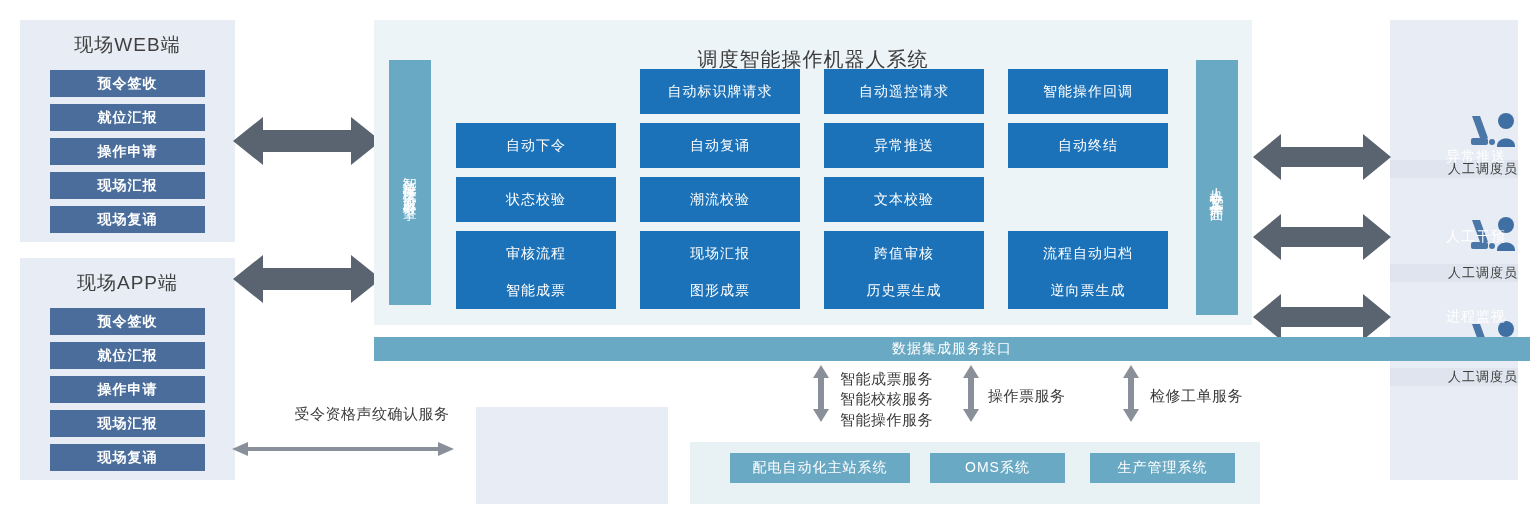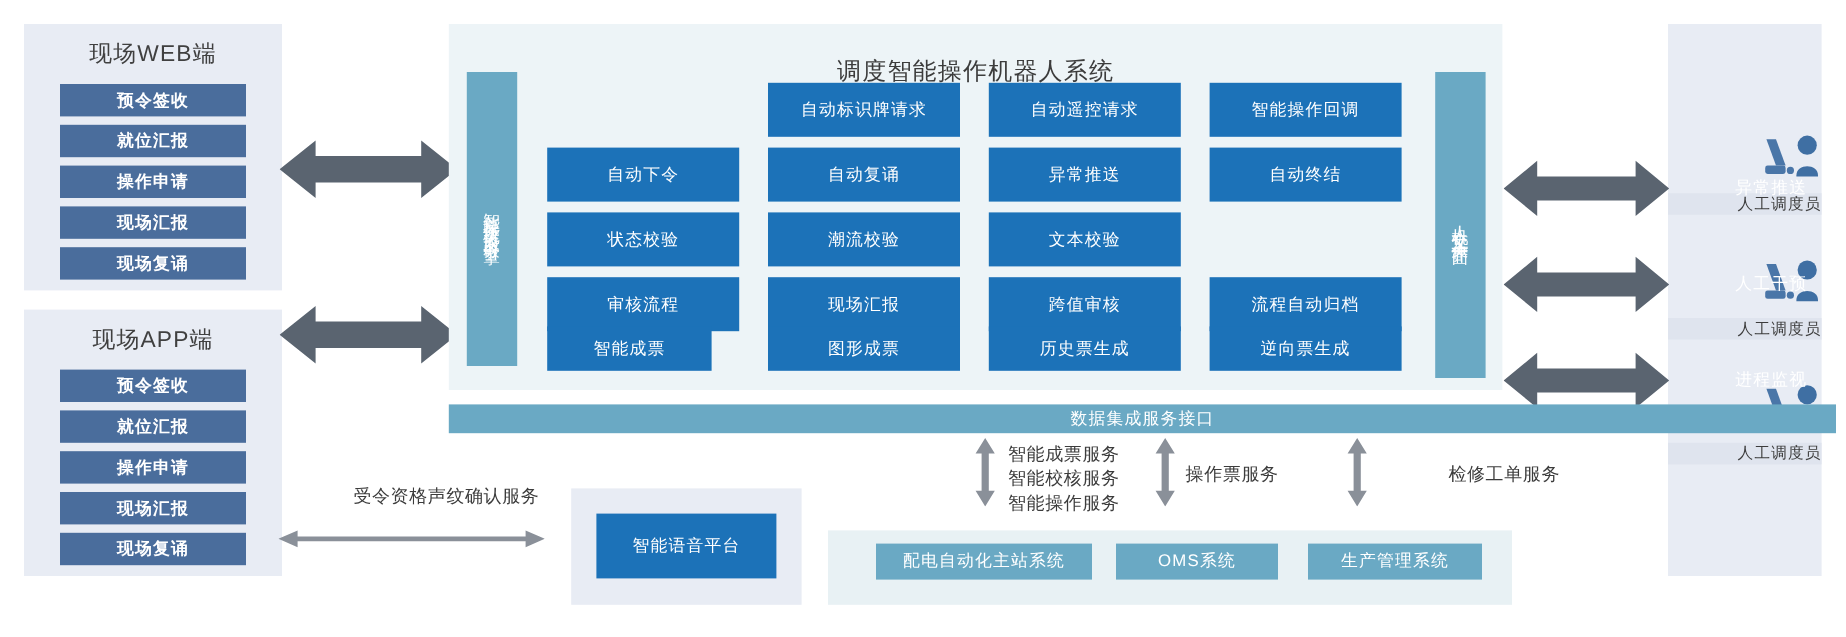--- a/index.html
+++ b/index.html
@@ -148,21 +148,21 @@
 
   <div class="tile" style="left:456px; top:177px; width:160px; height:45px;">状态校验</div>
   <div class="tile" style="left:640px; top:177px; width:160px; height:45px;">潮流校验</div>
   <div class="tile" style="left:824px; top:177px; width:160px; height:45px;">文本校验</div>
 
   <div class="tile" style="left:456px; top:231px; width:160px; height:45px;">审核流程</div>
   <div class="tile" style="left:640px; top:231px; width:160px; height:45px;">现场汇报</div>
   <div class="tile" style="left:824px; top:231px; width:160px; height:45px;">跨值审核</div>
   <div class="tile" style="left:1008px; top:231px; width:160px; height:45px;">流程自动归档</div>
 
-  <div class="tile" style="left:456px; top:272px; width:137px; height:37px;">智能成票</div>
+  <div class="tile" style="left:456px; top:272px; width:160px; height:37px;">智能成票</div>
   <div class="tile" style="left:640px; top:272px; width:160px; height:37px;">图形成票</div>
   <div class="tile" style="left:824px; top:272px; width:160px; height:37px;">历史票生成</div>
   <div class="tile" style="left:1008px; top:272px; width:160px; height:37px;">逆向票生成</div>
 
   <div class="panel" id="right-panel" style="left:1390px; top:20px; width:128px; height:460px;">
 
     <div class="operator" style="top:92px;">
       <svg width="50" height="42" viewBox="0 0 50 42">
         <path d="M4,4 L12,4 L20,26 L12,26 Z" fill="#4a76a8"></path>
         <rect x="3" y="26" width="17" height="7" rx="2" fill="#4a76a8"></rect>
@@ -222,21 +222,20 @@
   <div class="lbl" style="left:262px; top:404px; width:220px; text-align:center;">受令资格声纹确认服务</div>
 
   <div class="arrow-wrap" style="left:232px; top:438px; width:222px; height:22px;">
     <svg width="222" height="22" viewBox="0 0 222 22">
       <path d="M0,11 L16,4 L16,9 L206,9 L206,4 L222,11 L206,18 L206,13 L16,13 L16,18 Z" fill="#8a9099"></path>
     </svg>
   </div>
 
   <div class="panel" id="voice-panel" style="left:476px; top:407px; width:192px; height:97px;">
   </div>
-  <div id="voice-tile" style="left:497px; top:428px; width:150px; height:54px;">智能语音平台</div>
 
   <div class="arrow-wrap" style="left:810px; top:365px; width:22px; height:57px;">
     <svg width="22" height="57" viewBox="0 0 22 57">
       <path d="M11,0 L19,13 L14,13 L14,44 L19,44 L11,57 L3,44 L8,44 L8,13 L3,13 Z" fill="#8a9099"></path>
     </svg>
   </div>
   <div class="lbl" style="left:840px; top:369px; width:180px;">智能成票服务
 智能校核服务
 智能操作服务</div>
 
@@ -245,21 +244,21 @@
       <path d="M11,0 L19,13 L14,13 L14,44 L19,44 L11,57 L3,44 L8,44 L8,13 L3,13 Z" fill="#8a9099"></path>
     </svg>
   </div>
   <div class="lbl" style="left:988px; top:386px; width:140px;">操作票服务</div>
 
   <div class="arrow-wrap" style="left:1120px; top:365px; width:22px; height:57px;">
     <svg width="22" height="57" viewBox="0 0 22 57">
       <path d="M11,0 L19,13 L14,13 L14,44 L19,44 L11,57 L3,44 L8,44 L8,13 L3,13 Z" fill="#8a9099"></path>
     </svg>
   </div>
-  <div class="lbl" style="left:1150px; top:386px; width:150px;text-align:right;">检修工单服务</div>
+  <div class="lbl" style="left:1150px; top:386px; width:150px;">检修工单服务</div>
 
   <div class="panel" id="systems-panel" style="left:690px; top:442px; width:570px; height:62px; background:#e8f1f4;">
   </div>
   <div class="sys-tile" style="left:730px; top:453px; width:180px; height:30px;">配电自动化主站系统</div>
   <div class="sys-tile" style="left:930px; top:453px; width:135px; height:30px;">OMS系统</div>
   <div class="sys-tile" style="left:1090px; top:453px; width:145px; height:30px;">生产管理系统</div>
 
 </div>
 
 </body></html>

